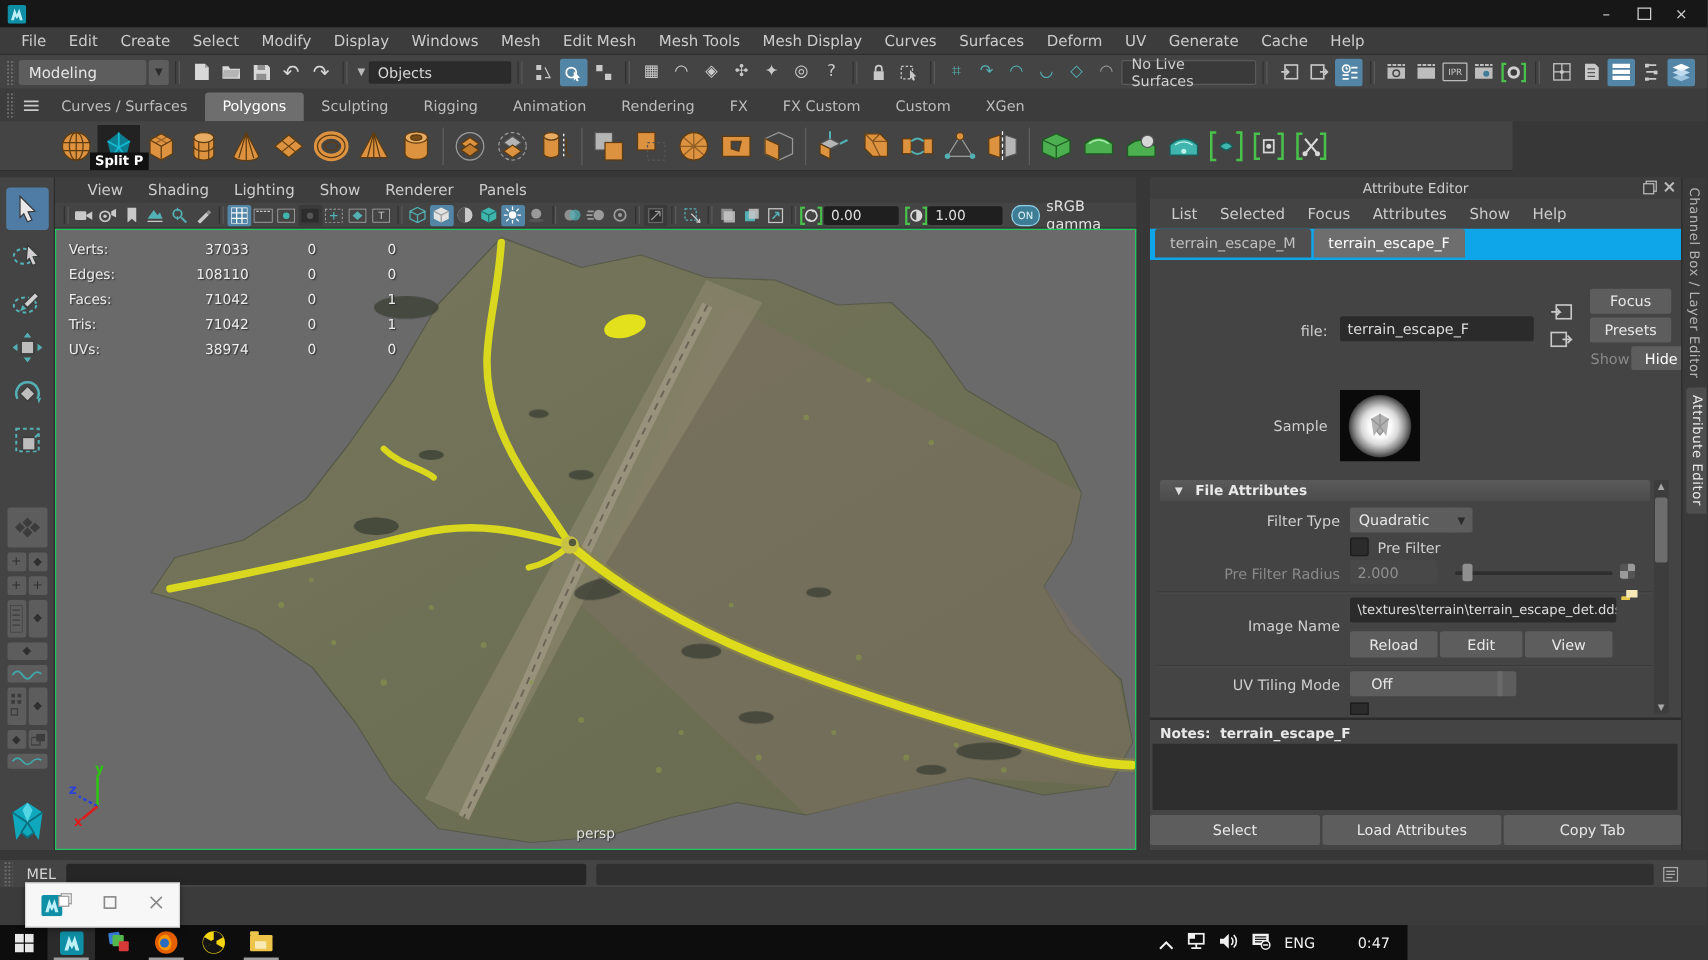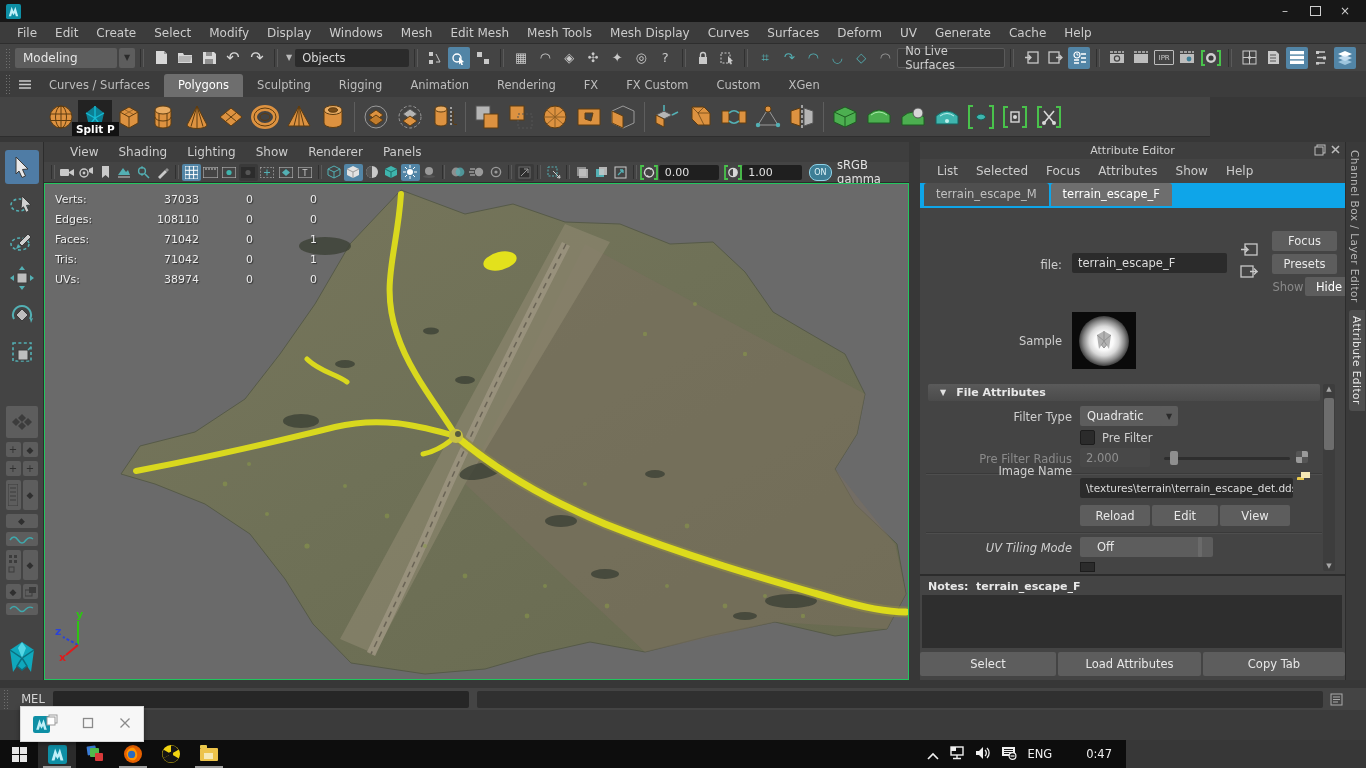--- a/index.html
+++ b/index.html
@@ -935,20 +935,21 @@
 
   <svg width="46" height="52" viewBox="0 0 46 52" style="position:absolute;left:10px;bottom:18px;">
     <path d="M23 36 L23 12" stroke="#2ec412" stroke-width="2"></path>
     <path d="M23 36 L8 28" stroke="#2b43d8" stroke-width="2" stroke-dasharray="3 2"></path>
     <path d="M23 36 L11 46" stroke="#e01b1b" stroke-width="2"></path>
     <text x="21" y="9" font-size="11" fill="#2ec412" font-weight="bold">y</text>
     <text x="0" y="26" font-size="11" fill="#2b43d8" font-weight="bold">z</text>
     <text x="4" y="52" font-size="11" fill="#e01b1b" font-weight="bold">x</text>
   </svg>
 
+  <div id="persp-label">persp</div>
 </div>
 
 <div id="ae" class="abs">
   <div id="ae-title">
     <span>Attribute Editor</span>
     <span class="ticons">
       <span><svg width="12" height="12" viewBox="0 0 12 12">
             <rect x="3" y="1" width="8" height="8" fill="none" stroke="#bbb"></rect>
             <rect x="1" y="3" width="8" height="8" fill="#3e3e3e" stroke="#bbb"></rect>
           </svg></span>
@@ -1010,31 +1011,31 @@
 
   <span class="aelabel dis" style="left:0;top:310px;width:152px;">Pre Filter Radius</span>
   <div class="aefield" style="left:160px;top:306px;width:70px;height:19px;background:#484848;color:#8f8f8f;">2.000</div>
   <div class="abs" style="left:244px;top:315px;width:126px;height:3px;background:#2e2e2e;border-radius:2px;">
     <div style="position:absolute;left:6px;top:-6px;width:8px;height:14px;background:#8f8f8f;border-radius:2px;"></div>
   </div>
   <span class="abs checker" style="left:376px;top:309px;"></span>
 
   <div class="divline" style="top:331px;"></div>
 
-  <span class="aelabel" style="left:0;top:322px;width:152px;">Image Name</span>
+  <span class="aelabel" style="left:0;top:352px;width:152px;">Image Name</span>
   <div class="aefield" style="left:160px;top:336px;width:213px;height:20px;font-size:10.5px;white-space:nowrap;overflow:hidden;">\textures\terrain\terrain_escape_det.dds</div>
   <span class="abs" style="left:377px;top:338px;"><span class="folder"><span class="slot"></span></span></span>
 
   <div class="aebtn" style="left:160px;top:363px;width:70px;height:21px;">Reload</div>
   <div class="aebtn" style="left:232px;top:363px;width:66px;height:21px;">Edit</div>
   <div class="aebtn" style="left:300px;top:363px;width:70px;height:21px;">View</div>
 
   <div class="divline" style="top:390px;"></div>
 
-  <span class="aelabel" style="left:0;top:399px;width:152px;font-style:italic;">UV Tiling Mode</span>
+  <span class="aelabel" style="left:0;top:399px;width:152px;">UV Tiling Mode</span>
   <div class="aebtn" style="left:160px;top:395px;width:116px;height:20px;justify-content:flex-start;padding-left:17px;">Off</div>
   <div class="abs" style="left:278px;top:395px;width:4px;height:20px;background:#6a6a6a;border-radius:1px;"></div>
 
   <div class="abs" style="left:160px;top:420px;width:13px;height:8px;background:#2b2b2b;border:1px solid #1c1c1c;overflow:hidden;"></div>
 
   <div id="ae-scroll">
     <span class="sarr" style="top:0;">▲</span>
     <div class="thumb"></div>
     <span class="sarr" style="bottom:0;">▼</span>
   </div>

